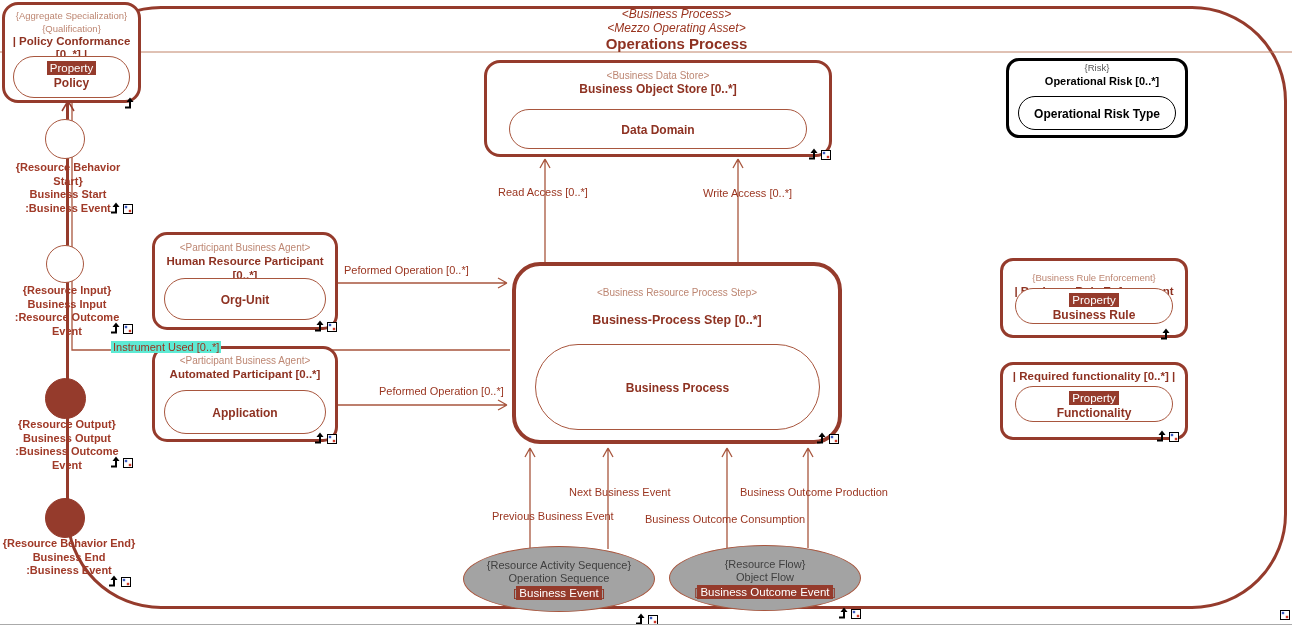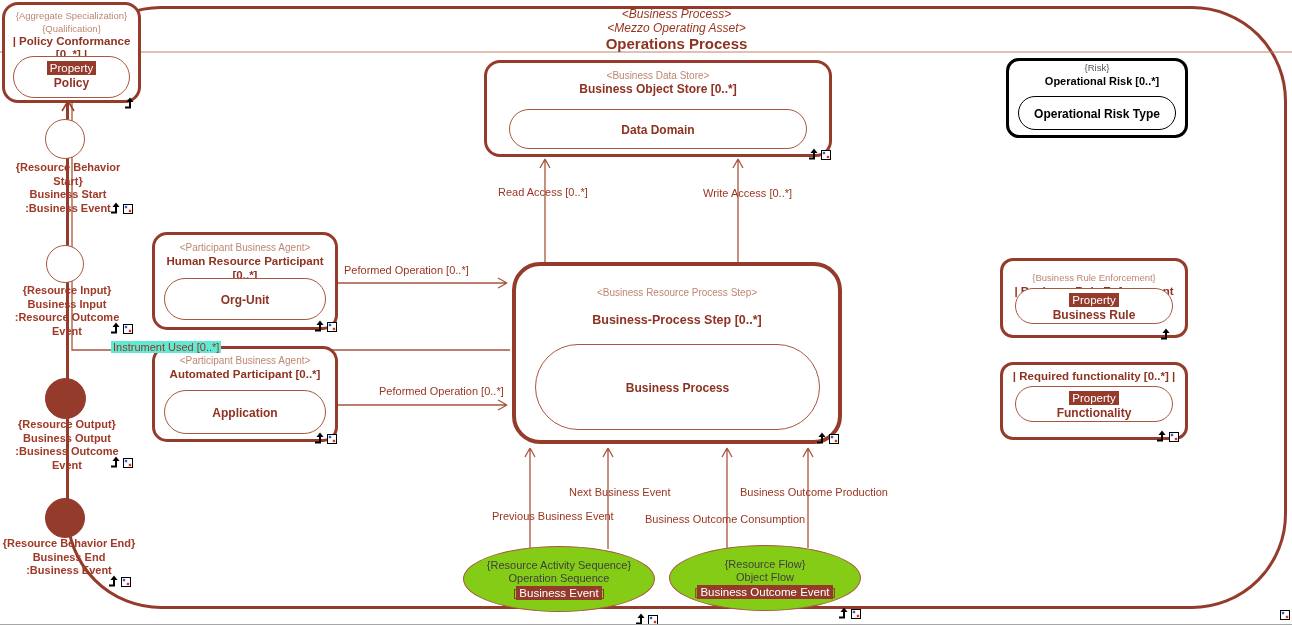--- a/index.html
+++ b/index.html
@@ -36,21 +36,21 @@
   .blk .nm,.blk .val{color:#000;}
   .inner.blk{border-color:#000;}
 
   .port-circle{position:absolute;border-radius:50%;background:#fff;border:1.5px solid var(--md);z-index:2;}
   .port-circle.filled{background:var(--dk);border-color:var(--dk);}
   .port-label{position:absolute;font-size:11px;font-weight:bold;color:var(--pt);text-align:center;line-height:13.5px;z-index:2;}
 
   .conn-label{position:absolute;font-size:11px;color:var(--cl);z-index:3;white-space:nowrap;}
   .conn-label.wbg{background:#5eead4;padding:0 2px;}
 
-  .ellipse{position:absolute;background:#84cc16;border:1.5px solid var(--md);border-radius:50%;z-index:2;
+  .ellipse{position:absolute;background:#a3a3a3;border:1.5px solid var(--md);border-radius:50%;z-index:2;
     display:flex;flex-direction:column;align-items:center;justify-content:center;}
   .ellipse .etag,.ellipse .enm{font-size:11px;color:var(--gy);line-height:13.5px;}
   .ellipse .ebr{font-size:11px;color:var(--tx);line-height:14px;}
 
   .deco{position:absolute;z-index:4;display:flex;gap:2px;align-items:flex-end;}
   .deco .ic{display:inline-block;line-height:0;}
 
   #bottom-edge{position:absolute;left:0;top:624px;width:1292px;height:1px;background:#aaa;z-index:5;}
 </style>
 </head>

